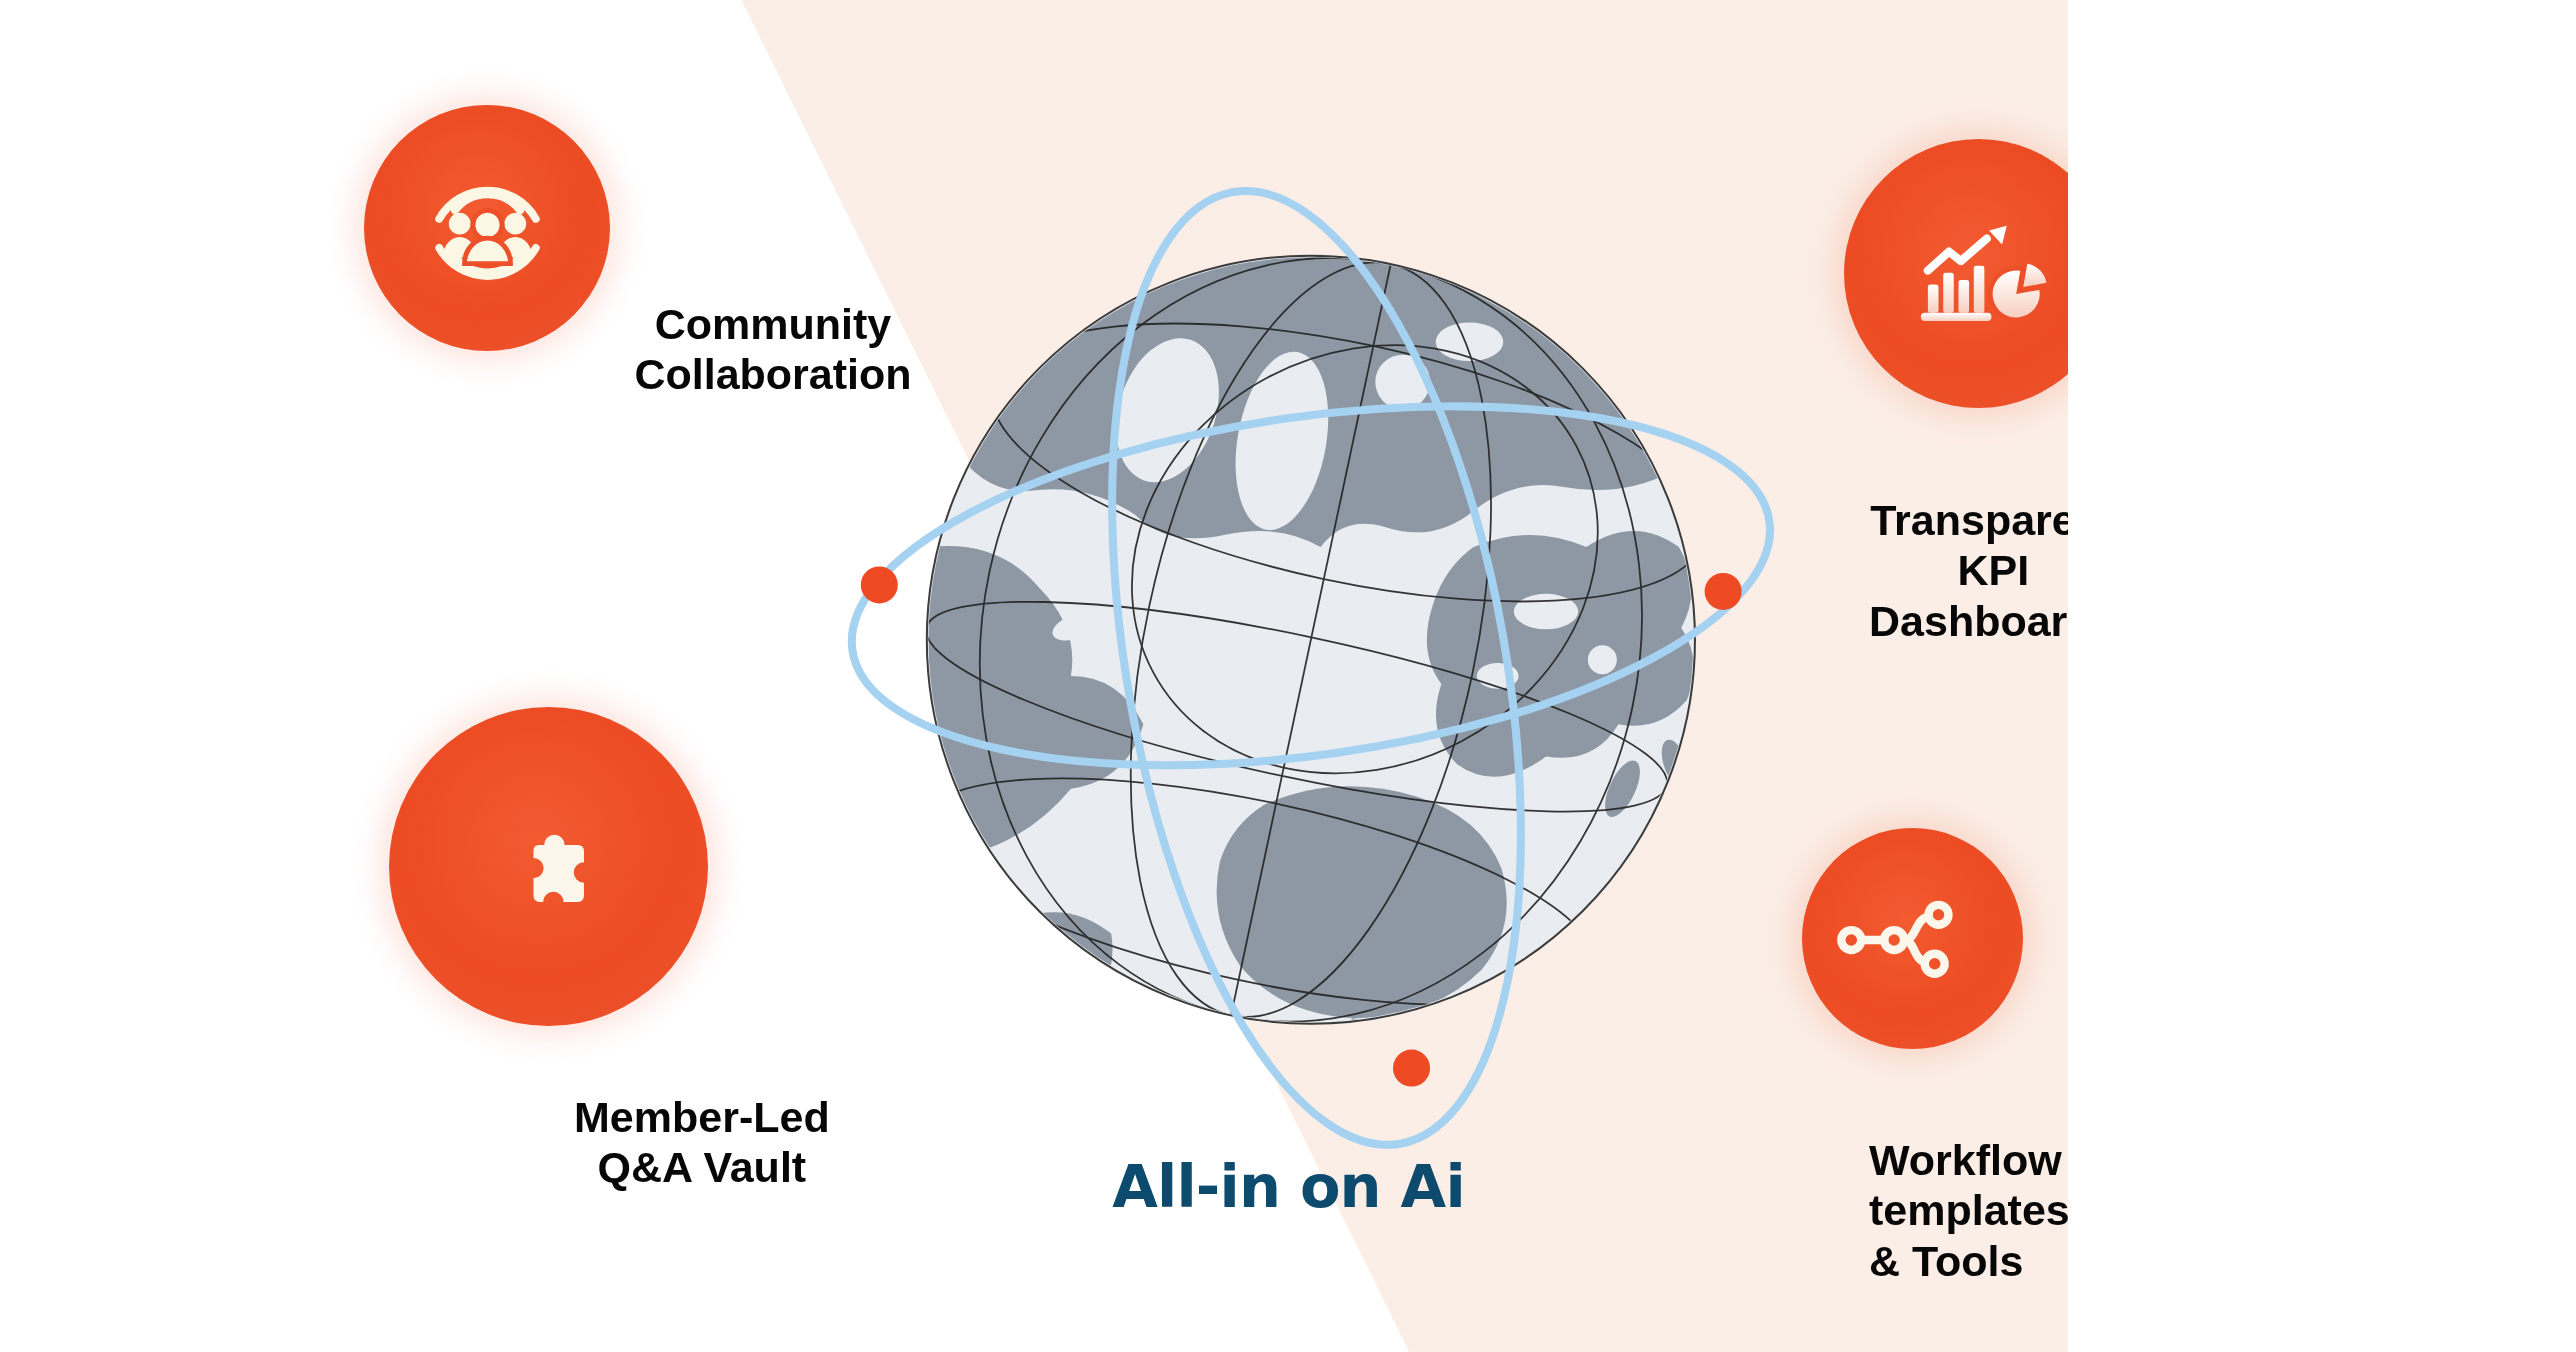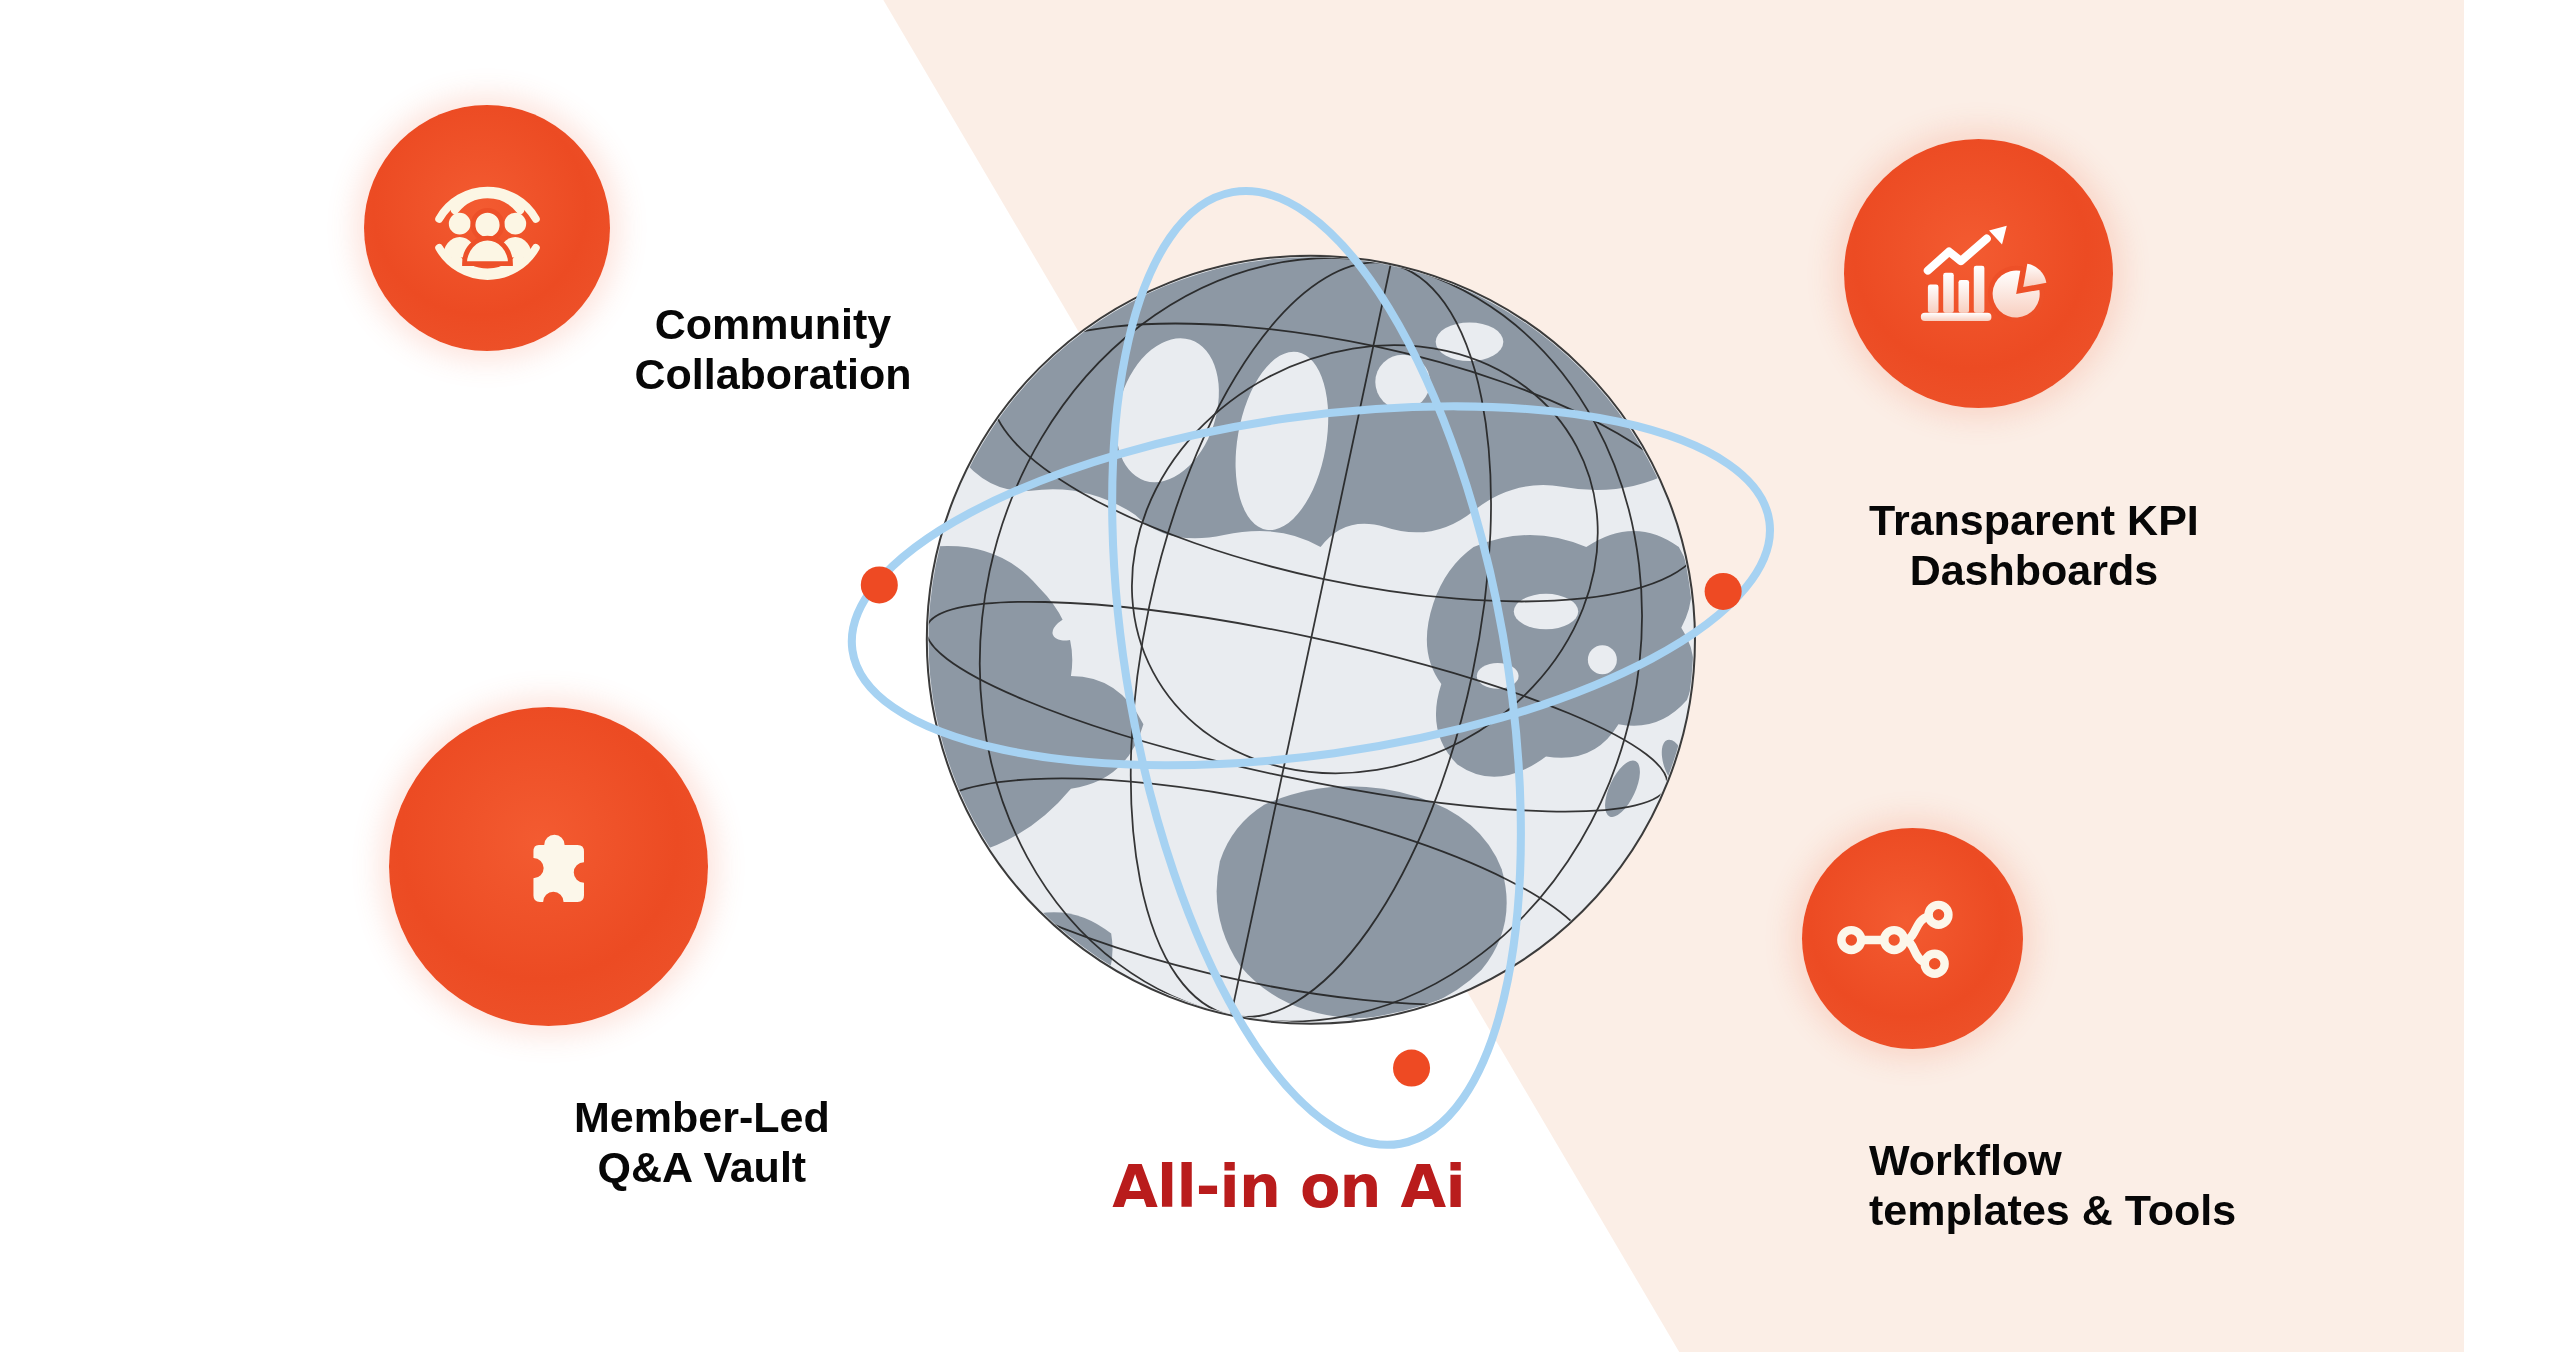--- a/index.html
+++ b/index.html
@@ -1,17 +1,17 @@
 <!DOCTYPE html>
 <html style="font-size:13px"><head>
 <meta charset="utf-8">
 <style>
   html, body { margin:0; padding:0; }
   body { width:2576px; height:1352px; overflow:hidden; font-family:"Liberation Sans", sans-serif; }
-  .stage { position:relative; width:2464px; height:1352px; background:#ffffff; overflow:hidden; }
+  .stage { position:relative; width:2068px; height:1352px; background:#ffffff; overflow:hidden; }
 
   .bg-peach {
     position:absolute; inset:0;
     background:#fbeee6;
     clip-path: polygon(35.85% 0%, 100% 0%, 100% 100%, 68.15% 100%);
   }
 
   .badge {
     position:absolute; border-radius:50%;
     background: radial-gradient(circle at 47% 42%, #f35b31 0%, #ec4b23 55%, #ed5129 78%, #f26742 94%, #f58b6b 100%);
@@ -28,21 +28,21 @@
     font-size:43px; line-height:1.17; white-space:pre-line;
     letter-spacing:0px;
   }
   .l-community { left:592px;  top:299px;  width:362px; text-align:center; }
   .l-vault     { left:574px;  top:1092px; text-align:center; }
   .l-kpi       { left:1869px; top:495px;  text-align:center; }
   .l-workflow  { left:1869px; top:1107px; text-align:left;margin-top:28px; }
 
   .title {
     position:absolute; left:1047px; top:1152px; width:483px;
-    text-align:center; color:#b91c1c;
+    text-align:center; color:#0c4a6e;
     font-family:"DejaVu Sans", sans-serif; font-weight:700;
     font-size:59px; letter-spacing:-0.8px;
   }
 
   .globe-wrap { position:absolute; left:789px; top:64px; width:1047px; height:1087px; }
 </style>
 </head>
 <body>
 
 <div class="stage">

